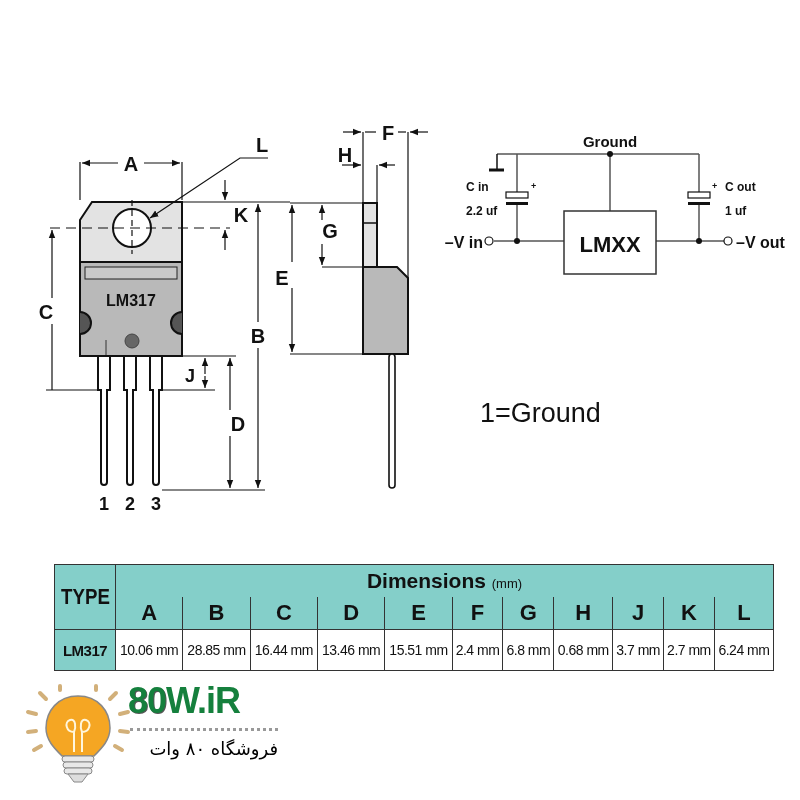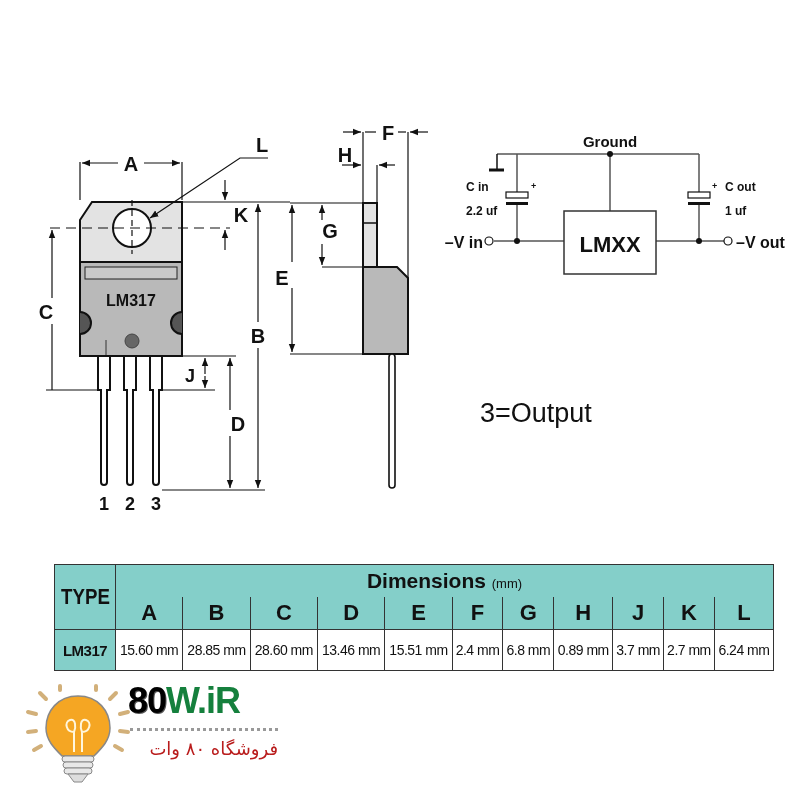--- a/index.html
+++ b/index.html
@@ -12,24 +12,24 @@
   table.dim{position:absolute;left:54px;top:564px;width:720px;border-collapse:collapse;font-family:"Liberation Sans",sans-serif;}
   table.dim td,table.dim th{border:1.5px solid #333;padding:0;text-align:center;}
   table.dim .hdr{background:#84cfc9;}
   .type-h{font-size:22px;font-weight:bold;width:60px;transform:scaleX(0.85);}
   .dim-title{font-size:21px;font-weight:bold;height:32px;border-bottom:none !important;}
   .dim-title small{font-size:13px;font-weight:normal;text-align:right;}
   .col-h{font-size:22px;font-weight:bold;height:32px;border-top:none !important;}
   .row td{height:40px;font-size:14px;background:#fff;letter-spacing:-0.5px;}
   .row td.type-c{background:#84cfc9;font-weight:bold;font-size:15px;}
   .logo-text{position:absolute;left:128px;top:680px;font-family:"Liberation Sans",sans-serif;font-weight:bold;font-size:36px;letter-spacing:-1px;}
-  .logo-text .num{color:#000000;text-shadow:1px 1px 0 #555;}
+  .logo-text .num{color:#15803d;text-shadow:1px 1px 0 #555;}
   .logo-text .dom{color:#15803d;}
   .logo-dots{position:absolute;left:130px;top:728px;width:148px;border-top:3px dotted #999;}
-  .logo-fa{position:absolute;left:128px;top:738px;width:150px;font-family:"DejaVu Sans",sans-serif;font-size:18px;color:#b91c1c;direction:rtl;text-align:right;}
+  .logo-fa{position:absolute;left:128px;top:738px;width:150px;font-family:"DejaVu Sans",sans-serif;font-size:18px;color:#000000;direction:rtl;text-align:right;}
 </style>
 </head>
 <body>
 
 <svg width="800" height="800" viewBox="0 0 800 800">
   <defs>
     <marker id="ar" viewBox="0 0 10 10" refX="10" refY="5" markerWidth="7" markerHeight="7" orient="auto-start-reverse">
       <path d="M0,1 L10,5 L0,9 z" fill="#111"></path>
     </marker>
   </defs>
@@ -181,21 +181,21 @@
     <path d="M78,696 C58,696 46,711 46,728 C46,740 54,748 62,756 L94,756 C102,748 110,740 110,728 C110,711 98,696 78,696 Z" fill="#f5a623" stroke="#888" stroke-width="1.5"></path>
     <path d="M74,752 L74,732 C66,732 64,722 70,720 C76,718 76,728 74,732 M82,752 L82,732 C90,732 92,722 86,720 C80,718 80,728 82,732" fill="none" stroke="#fff6dc" stroke-width="2"></path>
     <rect x="62" y="756" width="32" height="6" rx="3" fill="#e8e8e8" stroke="#888"></rect>
     <rect x="63" y="762" width="30" height="6" rx="3" fill="#e8e8e8" stroke="#888"></rect>
     <rect x="64" y="768" width="28" height="6" rx="3" fill="#e8e8e8" stroke="#888"></rect>
     <path d="M68,774 L88,774 L82,782 L74,782 Z" fill="#ddd" stroke="#888"></path>
   </g>
 </svg>
 
 <div class="pins">
-  <div>3=Output</div>
+  <div>1=Ground</div>
 </div>
 
 <table class="dim">
   <tbody>
       <tr class="hdr">
     <th class="hdr type-h" rowspan="2">TYPE</th>
     <th class="hdr dim-title" colspan="11"><span>Dimensions</span> <small>(mm)</small></th>
   </tr>
   <tr class="hdr">
     <th class="hdr col-h">A</th>
@@ -205,28 +205,28 @@
     <th class="hdr col-h">E</th>
     <th class="hdr col-h">F</th>
     <th class="hdr col-h">G</th>
     <th class="hdr col-h">H</th>
     <th class="hdr col-h">J</th>
     <th class="hdr col-h">K</th>
     <th class="hdr col-h">L</th>
   </tr>
   <tr class="row">
     <td class="type-c">LM317</td>
-    <td>15.60 mm</td>
+    <td>10.06 mm</td>
     <td>28.85 mm</td>
-    <td>28.60 mm</td>
+    <td>16.44 mm</td>
     <td>13.46 mm</td>
     <td>15.51 mm</td>
     <td>2.4 mm</td>
     <td>6.8 mm</td>
-    <td>0.89 mm</td>
+    <td>0.68 mm</td>
     <td>3.7 mm</td>
     <td>2.7 mm</td>
     <td>6.24 mm</td>
   </tr>
 </tbody>
   </table>
 
 <div class="logo-text"><span class="num">80</span><span class="dom">W.iR</span></div>
 <div class="logo-dots"></div>
 <div class="logo-fa">فروشگاه ۸۰ وات</div>

